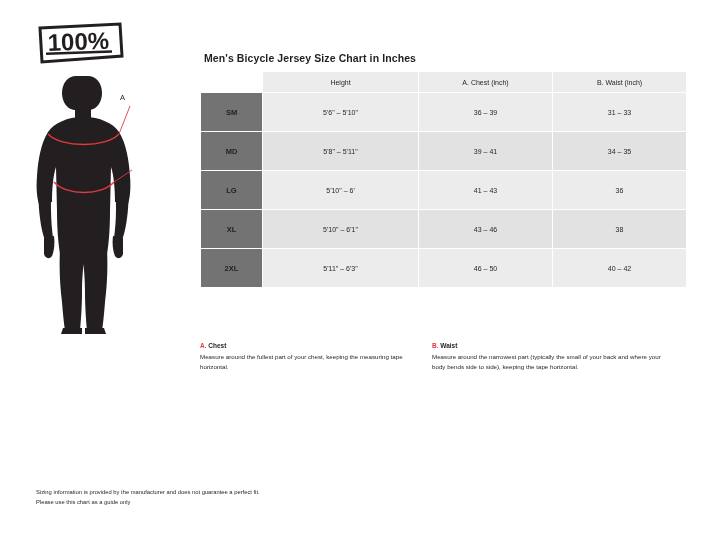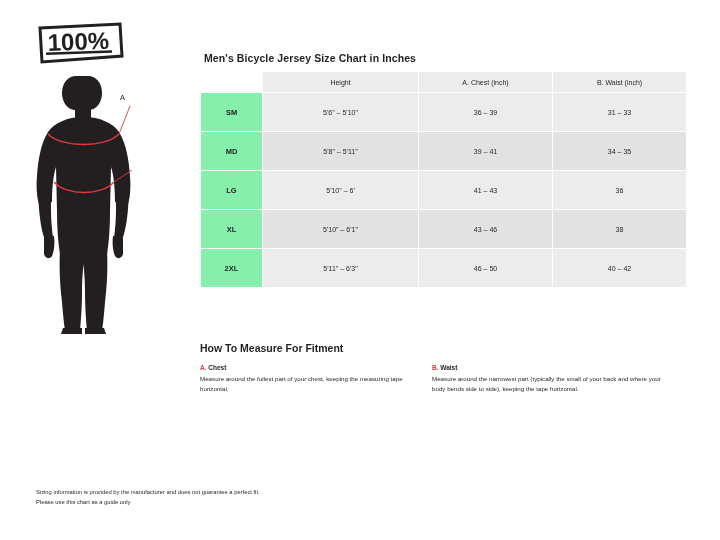--- a/index.html
+++ b/index.html
@@ -109,21 +109,21 @@
     font-size: 7px;
     color: #231f20;
   }
   #size-table thead th.corner-cell {
     background: #ffffff;
   }
   #size-table thead th.header-cell {
     background: #ececec;
   }
   #size-table td.size-cell {
-    background: #86efac;
+    background: #737373;
     font-weight: bold;
     font-size: 7.5px;
   }
   #size-table td.data-cell-light {
     background: #ececec;
   }
   #size-table td.data-cell-dark {
     background: #e2e2e2;
   }
 
@@ -296,21 +296,20 @@
       <tr>
         <td class="size-cell">2XL</td>
         <td class="data-cell-light">5'11" – 6'3"</td>
         <td class="data-cell-light">46 – 50</td>
         <td class="data-cell-light">40 – 42</td>
       </tr>
     </tbody>
   </table>
 
   <div id="how-to-measure">
-    <div id="how-to-title">How To Measure For Fitment</div>
     <div id="measure-columns">
       <div class="measure-col">
         <div class="measure-heading"><span class="letter">A.</span><span> Chest</span></div>
         <div class="measure-body">Measure around the fullest part of your chest, keeping the measuring tape horizontal.</div>
       </div>
       <div class="measure-col">
         <div class="measure-heading"><span class="letter">B.</span><span> Waist</span></div>
         <div class="measure-body">Measure around the narrowest part (typically the small of your back and where your body bends side to side), keeping the tape horizontal.</div>
       </div>
     </div>

